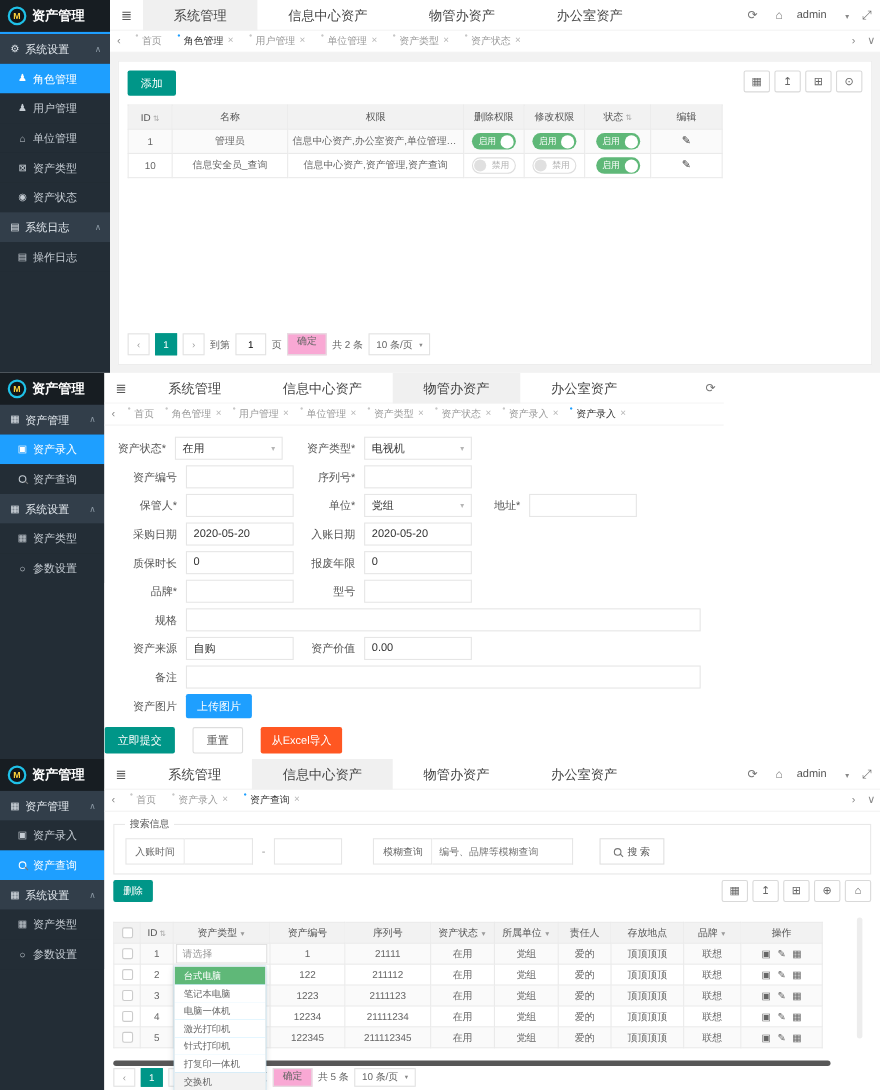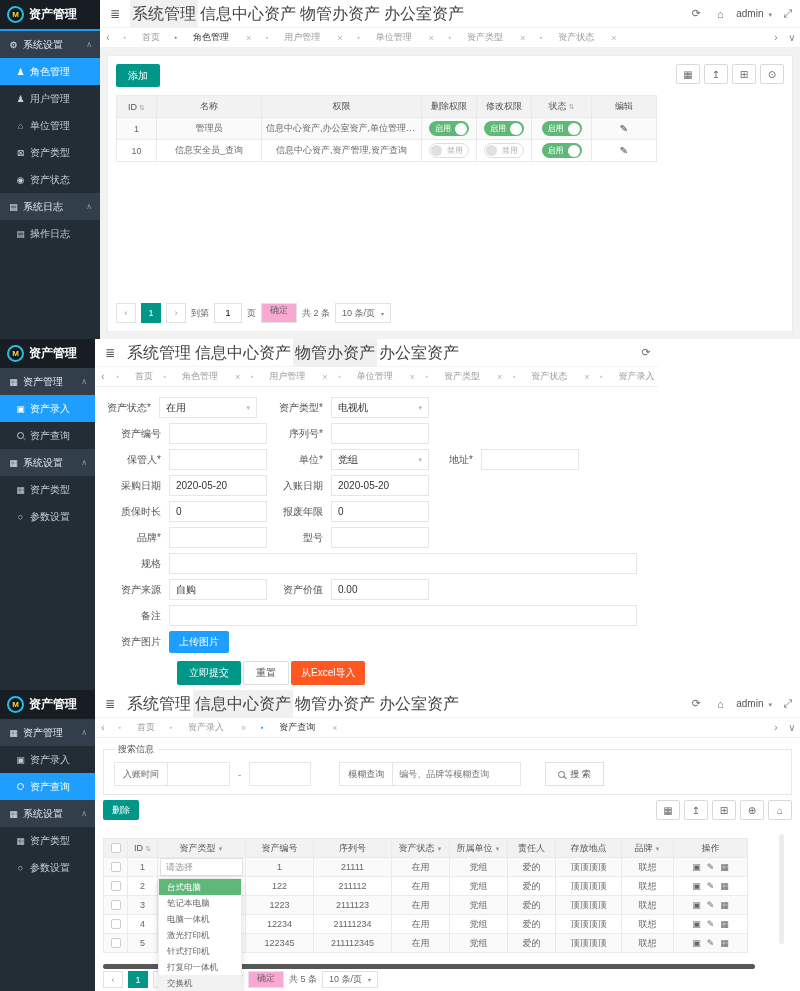--- a/index.html
+++ b/index.html
@@ -23,29 +23,29 @@
   .sgh{display:flex;align-items:center;gap:4px;padding:0 8px;height:27px;background:#323e4a;font-size:10px;color:#e2e8ee;cursor:pointer;flex-shrink:0}
   .sgh .chev{margin-left:auto;font-size:8px;color:#8a97a3}
   .sitem{display:flex;align-items:center;gap:4px;height:27px;padding-left:15px;background:#232d36;font-size:10px;color:#c5ccd3;cursor:pointer;flex-shrink:0}
   .sitem.active{background:#1e9fff;color:#fff}
   .si{font-size:9px;width:11px;text-align:center;flex-shrink:0}
 
   
   .main{flex:1;display:flex;flex-direction:column;min-width:0;background:#fff}
   .hbar{height:28px;display:flex;align-items:center;border-bottom:1px solid #f2f2f2;flex-shrink:0;background:#fff}
   .micon{width:30px;text-align:center;font-size:12px;color:#555;cursor:pointer}
-  .navitem{padding:0 2px;line-height:28px;font-size:16px;color:#444;cursor:pointer;white-space:nowrap}
+  .navitem{padding:0 28px;line-height:28px;font-size:12px;color:#444;cursor:pointer;white-space:nowrap}
   .navitem.active{background:#f0f0f0}
   .hsp{flex:1}
   .hic{width:24px;text-align:center;color:#777;font-size:11px;cursor:pointer}
-  .adminbox{font-size:10px;color:#555;margin:0 4px;cursor:pointer;display:flex;align-items:flex-end;gap:5px}
+  .adminbox{font-size:10px;color:#555;margin:0 4px;cursor:pointer;display:flex;align-items:flex-end;gap:17px}
   .adminbox .ct{font-size:7px;color:#888}
   .tabbar{height:20px;display:flex;align-items:center;border-bottom:1px solid #f0f0f0;flex-shrink:0;overflow:hidden;background:#fff}
   .tarrow{width:16px;text-align:center;color:#888;font-size:10px;cursor:pointer;flex-shrink:0}
-  .tab{display:flex;align-items:center;gap:16px;padding:0 7px;font-size:9px;color:#9a9a9a;white-space:nowrap;cursor:pointer}
+  .tab{display:flex;gap:3px;padding:0 7px;font-size:9px;color:#9a9a9a;white-space:nowrap;cursor:pointer}
   .tab .dot{font-size:5px;color:#c6c6c6;line-height:1}
   .tab.active{color:#333}
   .tab.active .dot{color:#1e9fff}
   .tab .x{color:#b5b5b5;font-size:9px;margin-left:1px}
 
   
   .btn{display:inline-flex;align-items:center;justify-content:center;border:none;border-radius:2px;cursor:pointer;font-family:inherit;white-space:nowrap}
   .btn-teal{background:#009688;color:#fff;height:23px;padding:0 12px;font-size:10px}
   .btn-blue{background:#1e9fff;color:#fff;height:22px;padding:0 10px;font-size:10px}
   .btn-orange{background:#ff5722;color:#fff;height:24px;padding:0 10px;font-size:10px}
@@ -86,21 +86,21 @@
   .content2{flex:1;background:#fff;padding:10px 0 0 0;overflow:hidden}
   .frow{display:flex;align-items:center;margin-bottom:5px}
   .fitem{display:flex;align-items:center}
   .flabel{width:74px;text-align:right;padding-right:8px;font-size:10px;color:#555;flex-shrink:0}
   .lw2{width:64px}
   .lw3{width:52px}
   .finput{width:98px;height:21px;border:1px solid #e6e6e6;padding:0 6px;font-size:10px;color:#333;font-family:inherit;background:#fff}
   .finput.wide{width:468px}
   .fselect{width:98px;height:21px;border:1px solid #e6e6e6;display:flex;align-items:center;padding:0 6px;font-size:10px;color:#333;cursor:pointer;background:#fff}
   .scaret{margin-left:auto;color:#b5b5b5;font-size:7px}
-  .btnrow{margin-left:82px;display:flex;gap:2px;margin-top:8px}
+  .btnrow{display:flex;gap:16px;margin-top:8px}
 
   
   .content3{flex:1;background:#fff;padding:5px 8px;position:relative;overflow:hidden}
   fieldset.search{border:1px solid #e8e8e8;padding:6px 10px 8px;margin-bottom:5px}
   fieldset.search legend{font-size:9px;color:#555;padding:0 4px}
   .srow{display:flex;align-items:center;gap:8px}
   .ig{display:flex}
   .iglabel{height:24px;border:1px solid #e6e6e6;display:flex;align-items:center;padding:0 8px;font-size:9px;color:#666;background:#fff;white-space:nowrap}
   .iginput{height:24px;border:1px solid #e6e6e6;border-left:none;width:62px;padding:0 6px;font-size:9px;font-family:inherit}
   .iginput.fz{width:128px}

